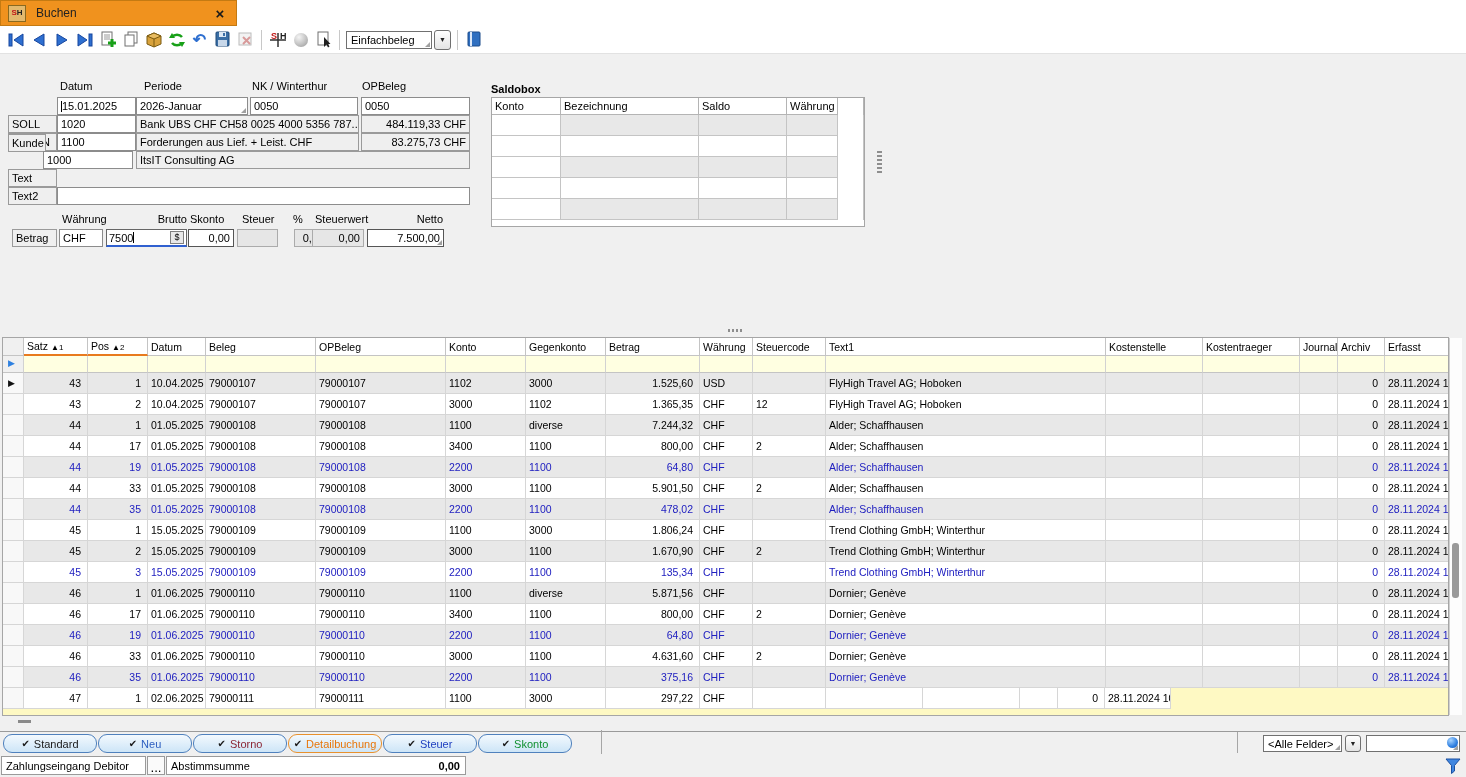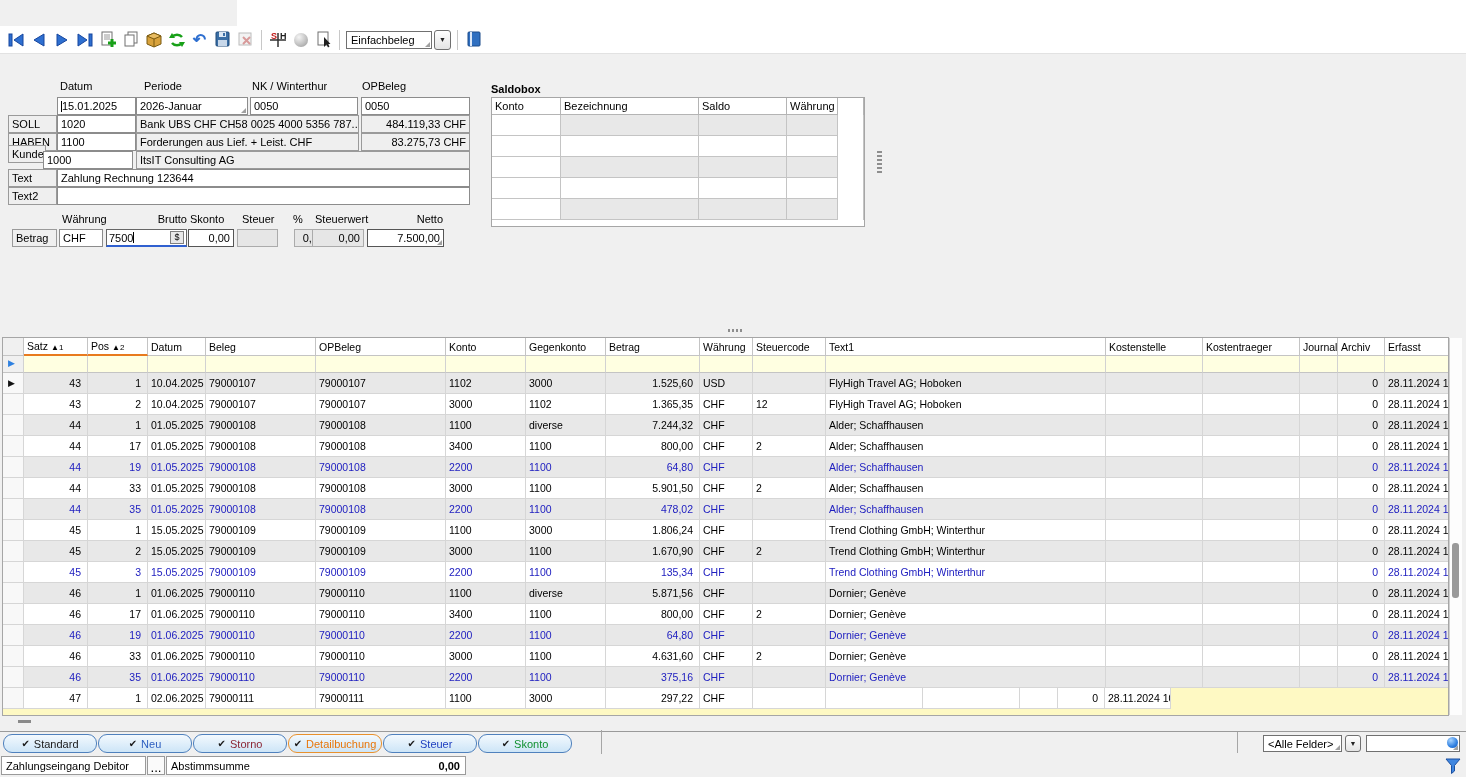--- a/index.html
+++ b/index.html
@@ -82,20 +82,25 @@
   .funnel{position:absolute;left:1444px;top:757px}
   .sbar-cell{position:absolute;top:756px;height:19px;box-sizing:border-box;border:1px solid #9a9a9a;background:#fff;padding:3px 4px;white-space:nowrap;overflow:hidden}
   .sum-val{position:absolute;right:5px;top:3px;font-weight:bold}
 </style>
 </head>
 <body>
 
 <div class="screen">
 
   <div class="topstrip"></div>
+  <div class="titlebar">
+    <span class="app-icon"><span class="s">S</span><span class="h">H</span></span>
+    <span class="title-text">Buchen</span>
+    <button class="close-btn">×</button>
+  </div>
 
   <div class="toolbar">
     <button class="tb">
         <svg width="18" height="16">
           <rect x="2" y="2" width="3" height="12" fill="#2e6fd0" stroke="#17469e"></rect>
           <polygon points="16,2 16,14 7,8" fill="#2e6fd0" stroke="#17469e"></polygon>
         </svg>
       </button>
     <button class="tb">
         <svg width="18" height="16">
@@ -208,26 +213,25 @@
   <div class="fbox flabel" style="left:8px;top:115px;width:49px">SOLL</div>
   <div class="fbox" style="left:57px;top:115px;width:79px">1020</div>
   <div class="fbox fgray" style="left:136px;top:115px;width:223px">Bank UBS CHF CH58 0025 4000 5356 787...</div>
   <div class="fbox fgray r" style="left:361px;top:115px;width:109px">484.119,33 CHF</div>
 
   <div class="fbox flabel" style="left:8px;top:133px;width:49px">HABEN</div>
   <div class="fbox" style="left:57px;top:133px;width:79px">1100</div>
   <div class="fbox fgray" style="left:136px;top:133px;width:223px">Forderungen aus Lief. + Leist. CHF</div>
   <div class="fbox fgray r" style="left:361px;top:133px;width:109px">83.275,73 CHF</div>
 
-  <div class="fbox flabel" style="left:8px;top:145px;width:38px">Kunde</div>
+  <div class="fbox flabel" style="left:8px;top:134px;width:38px">Kunde</div>
   <div class="fbox" style="left:43px;top:151px;width:90px">1000</div>
   <div class="fbox fgray" style="left:136px;top:151px;width:334px">ItsIT Consulting AG</div>
 
   <div class="fbox flabel" style="left:8px;top:169px;width:49px">Text</div>
-  <div class="fbox" style="left:57px;top:169px;width:413px">Zahlung Rechnung 123644</div>
 
   <div class="fbox flabel" style="left:8px;top:187px;width:49px">Text2</div>
   <div class="fbox" style="left:57px;top:187px;width:413px"></div>
 
   <span class="fl" style="left:62px;top:213px">Währung</span>
   <span class="fl r" style="left:145px;top:213px;width:42px;text-align:right">Brutto</span>
   <span class="fl" style="left:190px;top:213px">Skonto</span>
   <span class="fl" style="left:242px;top:213px">Steuer</span>
   <span class="fl" style="left:293px;top:213px">%</span>
   <span class="fl" style="left:315px;top:213px">Steuerwert</span>

